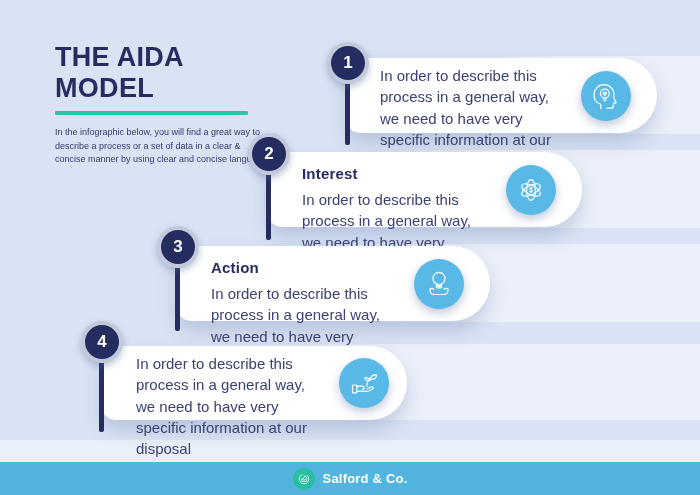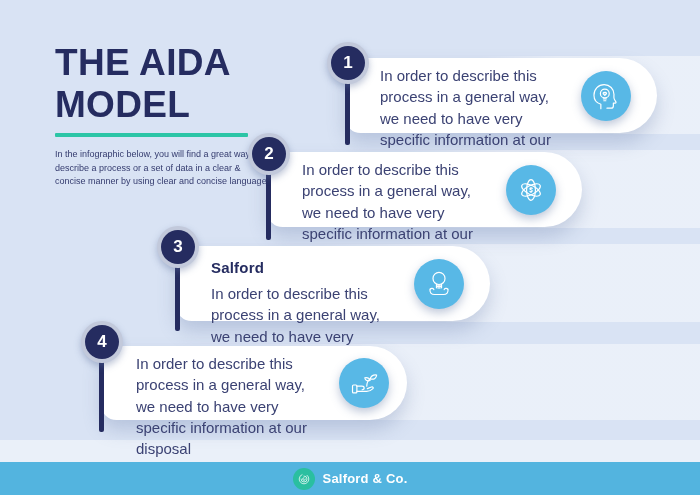--- a/index.html
+++ b/index.html
@@ -11,21 +11,21 @@
   
   .band{position:absolute;right:0;background:linear-gradient(to right,rgba(255,255,255,0) 0%,rgba(255,255,255,0.45) 35%,rgba(255,255,255,0.45) 100%);}
   .band1{top:56px;height:78px;left:480px;}
   .band2{top:150px;height:78px;left:400px;}
   .band3{top:244px;height:78px;left:320px;}
   .band4{top:344px;height:76px;left:240px;}
   .band5{top:440px;height:22px;left:0;background:rgba(255,255,255,0.45);}
 
   
   .hdr{position:absolute;left:55px;top:42px;width:230px;}
-  .hdr h1{margin:0;font-size:37px;font-weight:800;color:#252c60;letter-spacing:.3px;}
+  .hdr h1{margin:0;font-size:27px;font-weight:800;color:#252c60;letter-spacing:.3px;}
   .underline{width:193px;height:4px;background:#2cc5a6;margin-top:7px;border-radius:1px;}
   .hdr p{margin:11px 0 0 0;font-size:9px;line-height:1.5;color:#343b6e;width:214px;}
 
   
   .vline{position:absolute;width:5px;background:#252c60;border-radius:2px;z-index:3;}
   .card{
     position:absolute;background:#ffffff;z-index:2;
     border-radius:16px 38px 38px 16px;
     box-shadow:0 10px 18px rgba(105,126,168,0.30);
   }
@@ -107,39 +107,40 @@
       </div>
     </div>
     <div class="num-ring">
       <div class="num">1</div>
     </div>
   </section>
 
   <section class="step step2">
     <div class="vline"></div>
     <div class="card">
+      <h2>Interest</h2>
       <p>In order to describe this process in a general way, we need to have very specific information at our disposal</p>
       <div class="icon-circle">
         <svg viewBox="0 0 48 48">
           <ellipse class="ic" cx="24" cy="24" rx="13" ry="5.6" transform="rotate(90 24 24)"></ellipse>
           <ellipse class="ic" cx="24" cy="24" rx="13" ry="5.6" transform="rotate(28 24 24)"></ellipse>
           <ellipse class="ic" cx="24" cy="24" rx="13" ry="5.6" transform="rotate(152 24 24)"></ellipse>
           <path class="ic" d="M25.6 21.9c-.6-.8-3-.9-3 .6 0 1.6 3 .9 3 2.6 0 1.5-2.4 1.4-3 .6M24 20.9v1M24 26.1v1"></path>
         </svg>
       </div>
     </div>
     <div class="num-ring">
       <div class="num">2</div>
     </div>
   </section>
 
   <section class="step step3">
     <div class="vline"></div>
     <div class="card">
-      <h2>Salford</h2>
+      <h2>Action</h2>
       <p>In order to describe this process in a general way, we need to have very specific information at our disposal</p>
       <div class="icon-circle">
         <svg viewBox="0 0 48 48">
           <circle class="ic" cx="24" cy="17" r="7.6"></circle>
           <path class="ic" d="M20.8 24.5v4.3M22.9 25v4.5M25.1 25v4.5M27.2 24.5v4.3M20.8 27h6.4"></path>
           <path class="ic" d="M12.8 30.5c-1.2 4 1.8 6.8 5.4 6.8h11.6c3.6 0 6.6-2.8 5.4-6.8"></path>
           <path class="ic" d="M12.8 30.5c1.4-1.6 4.2-1.2 4.7.6M35.2 30.5c-1.4-1.6-4.2-1.2-4.7.6"></path>
         </svg>
       </div>
     </div>

